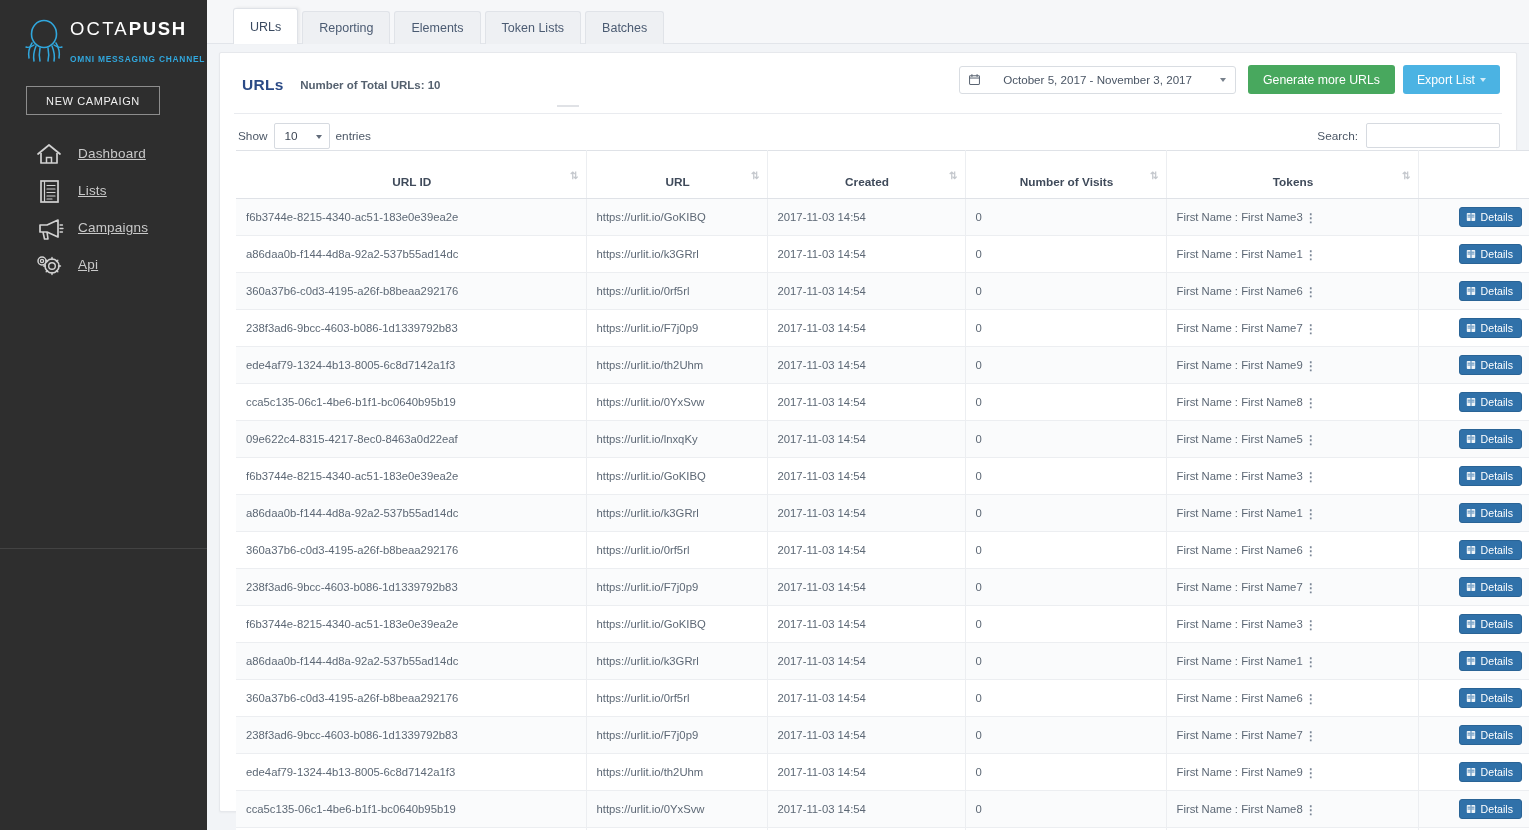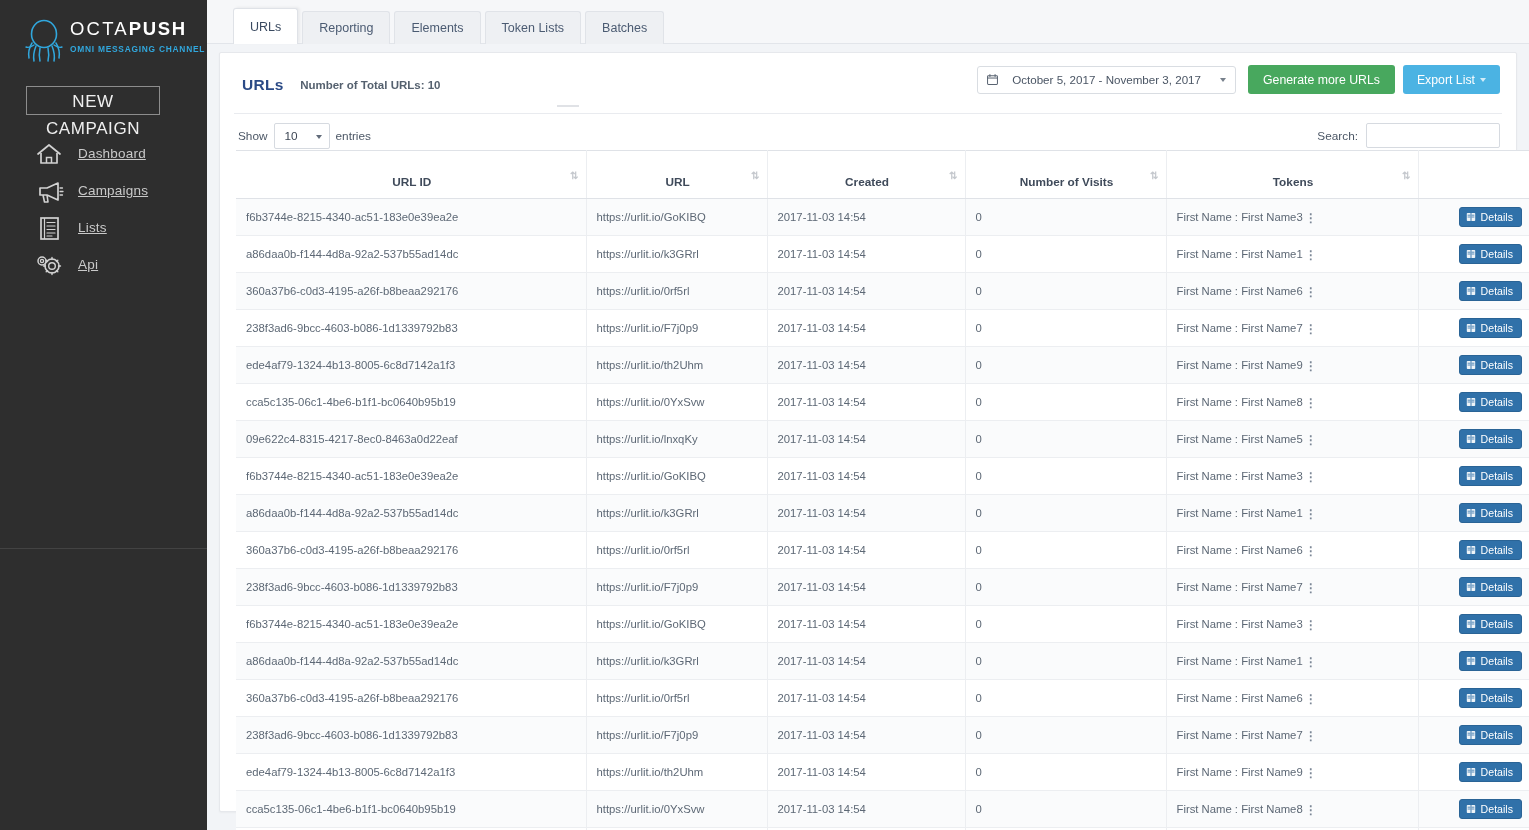--- a/index.html
+++ b/index.html
@@ -23,27 +23,27 @@
   .brand { padding: 16px 0 0 24px; display: flex; align-items: flex-start; }
   .brand-logo { width: 40px; height: 46px; flex: none; margin-top: 2px; }
   .brand-text { margin-left: 6px; padding-top: 4px; }
   .brand-name {
     font-size: 18.5px; letter-spacing: 2.2px; color: #ffffff;
     line-height: 1; white-space: nowrap;
   }
   .brand-name .bold { font-weight: bold; letter-spacing: 1.6px; }
   .brand-sub {
     font-size: 8.4px; color: #31a7dd; letter-spacing: .75px;
-    margin-top: 5px; font-weight: bold; white-space: nowrap;
+    margin-top: 15px; font-weight: bold; white-space: nowrap;
   }
   .new-campaign {
     display: block; margin: 22px 0 0 26px;
     width: 134px; height: 29px; line-height: 27px;
     border: 1px solid #8d8d8d; background: transparent;
-    color: #efefef; font-size: 17px; letter-spacing: .6px;
+    color: #efefef; font-size: 11px; letter-spacing: .6px;
     text-align: center; cursor: pointer;
     font-family: "Liberation Sans", sans-serif;
   }
   .nav { margin-top: 20px; }
   .nav-item {
     display: flex; align-items: center;
     height: 37px; padding-left: 34px; cursor: pointer;
   }
   .nav-icon { width: 30px; height: 26px; flex: none; margin-right: 14px; }
   .nav-label { font-size: 13.5px; color: #c9c9c9; letter-spacing: .2px; text-decoration: underline; }
@@ -84,21 +84,21 @@
     display: inline-block; vertical-align: middle; font-weight: bold;
   }
   .head-actions {
     position: absolute; right: 16px; top: 12px;
     display: flex; align-items: center; gap: 0;
   }
   .daterange {
     height: 28px; line-height: 26px; padding: 12px 9px;
     border: 1px solid #d9dde2; background: #fff; border-radius: 3px;
     font-size: 11.6px; color: #4a5564; white-space: nowrap; cursor: pointer;
-    display: flex; align-items: center; gap: 14px;
+    display: flex; align-items: center; gap: 23px;
   }
   .cal-icon { width: 11px; height: 11px; flex: none; }
   .caret {
     display: inline-block; width: 0; height: 0;
     border-left: 3.5px solid transparent; border-right: 3.5px solid transparent;
     border-top: 4px solid currentColor; margin-left: 5px; opacity: .75;
   }
   .btn-green {
     height: 29px; margin-left: 12px; padding: 0 15px;
     background: #48a85e; color: #fff; border: none; border-radius: 3px;
@@ -224,34 +224,34 @@
         <svg class="nav-icon" viewBox="0 0 30 26">
           <path d="M4 13 L15 4 L26 13" fill="none" stroke="#d2d2d2" stroke-width="1.7" stroke-linecap="round" stroke-linejoin="round"></path>
           <path d="M7 12 V22 H23 V12" fill="none" stroke="#d2d2d2" stroke-width="1.7" stroke-linejoin="round"></path>
           <path d="M12.5 22 V16.5 H17.5 V22" fill="none" stroke="#d2d2d2" stroke-width="1.5"></path>
         </svg>
         <span class="nav-label">Dashboard</span>
       </div>
 
       <div class="nav-item">
         <svg class="nav-icon" viewBox="0 0 30 26">
+          <rect x="7" y="3" width="17" height="21" fill="none" stroke="#d2d2d2" stroke-width="1.7"></rect>
+          <path d="M10.5 3 V24" stroke="#d2d2d2" stroke-width="1.2"></path>
+          <path d="M13 7.5 H21 M13 11 H21 M13 14.5 H21 M13 18 H21 M13 21 H18" stroke="#d2d2d2" stroke-width="1.2" stroke-linecap="round"></path>
+        </svg>
+        <span class="nav-label">Lists</span>
+      </div>
+
+      <div class="nav-item">
+        <svg class="nav-icon" viewBox="0 0 30 26">
           <path d="M6 10 L6 17 L13 17 L24 22 L24 5 L13 10 Z" fill="none" stroke="#d2d2d2" stroke-width="1.7" stroke-linejoin="round"></path>
           <path d="M9 17 L10.5 24 L14 24 L13 17" fill="none" stroke="#d2d2d2" stroke-width="1.6" stroke-linejoin="round"></path>
           <path d="M26 10 L28.5 10 M26 13.5 L29 13.5 M26 17 L28.5 17" stroke="#d2d2d2" stroke-width="1.3" stroke-linecap="round"></path>
         </svg>
         <span class="nav-label">Campaigns</span>
-      </div>
-
-      <div class="nav-item">
-        <svg class="nav-icon" viewBox="0 0 30 26">
-          <rect x="7" y="3" width="17" height="21" fill="none" stroke="#d2d2d2" stroke-width="1.7"></rect>
-          <path d="M10.5 3 V24" stroke="#d2d2d2" stroke-width="1.2"></path>
-          <path d="M13 7.5 H21 M13 11 H21 M13 14.5 H21 M13 18 H21 M13 21 H18" stroke="#d2d2d2" stroke-width="1.2" stroke-linecap="round"></path>
-        </svg>
-        <span class="nav-label">Lists</span>
       </div>
 
       <div class="nav-item">
         <svg class="nav-icon" viewBox="0 0 30 26">
           <circle cx="8" cy="9" r="4" fill="none" stroke="#d2d2d2" stroke-width="1.5"></circle>
           <circle cx="8" cy="9" r="1.6" fill="none" stroke="#d2d2d2" stroke-width="1.3"></circle>
           <circle cx="18" cy="14" r="7" fill="none" stroke="#d2d2d2" stroke-width="1.6"></circle>
           <circle cx="18" cy="14" r="3.3" fill="none" stroke="#d2d2d2" stroke-width="1.4"></circle>
           <path d="M18 5.5 V7.5 M18 20.5 V22.5 M9.5 14 H11.5 M24.5 14 H26.5
                    M12.2 8.2 L13.6 9.6 M22.4 18.4 L23.8 19.8 M23.8 8.2 L22.4 9.6 M13.6 18.4 L12.2 19.8" stroke="#d2d2d2" stroke-width="1.4" stroke-linecap="round"></path>

